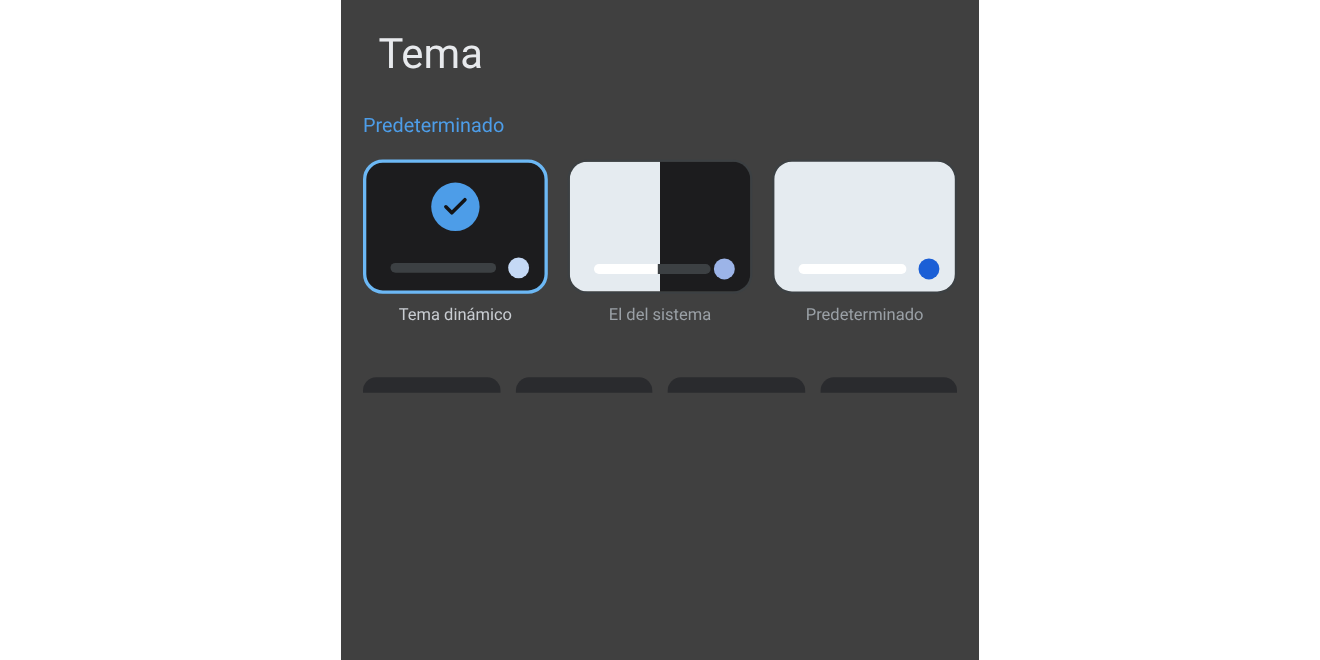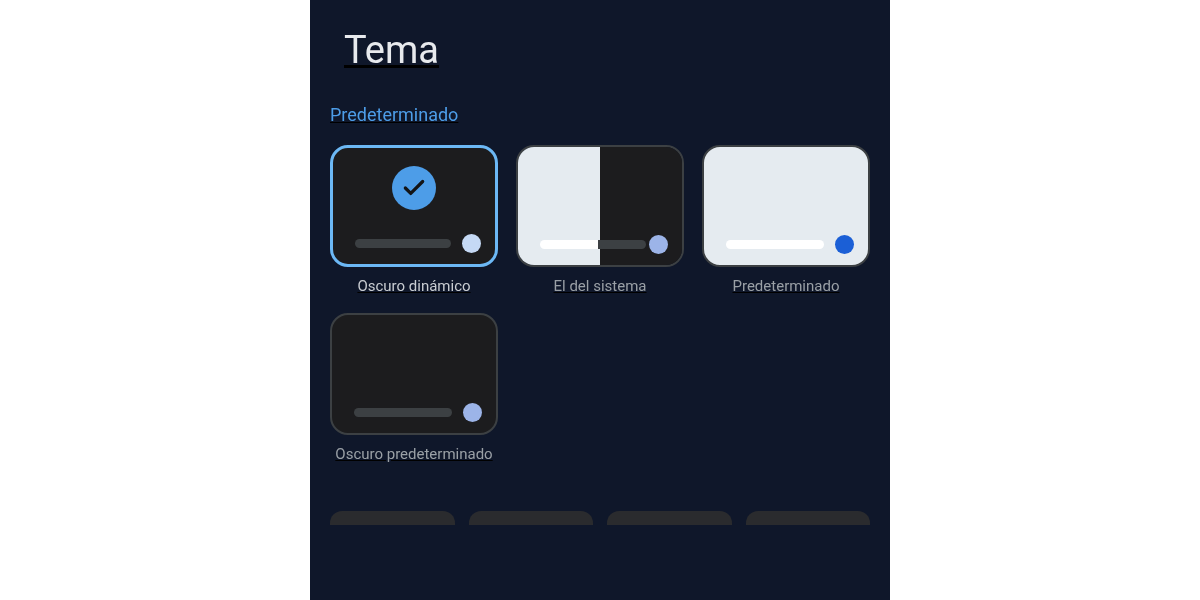--- a/index.html
+++ b/index.html
@@ -7,24 +7,23 @@
       width: 1200px;
       height: 600px;
       background: #ffffff;
       font-family: -apple-system, BlinkMacSystemFont, 'Segoe UI', Roboto, sans-serif;
       display: flex;
       justify-content: center;
     }
     .phone-screen {
       width: 580px;
       height: 600px;
-      background: #0f172a;
+      background: #404040;
       padding: 0 20px;
       overflow: hidden;
-      text-decoration: underline;
     }
     .page-title {
       color: #e8eaed;
       font-size: 38px;
       font-weight: 400;
       margin-top: 28px;
       margin-left: 14px;
       margin-bottom: 32px;
     }
     .section-header {
@@ -195,21 +194,21 @@
     <div class="theme-item">
       <div class="theme-card selected card-dynamic">
         <div class="check-circle">
           <svg viewBox="0 0 24 24" fill="none" stroke="#131416" stroke-width="3" stroke-linecap="round" stroke-linejoin="round">
               <polyline points="4 12 9 17 20 6"></polyline>
             </svg>
         </div>
         <div class="card-bar card-bar-dark"></div>
         <div class="card-dot dot-lightblue"></div>
       </div>
-      <div class="theme-label selected">Oscuro dinámico</div>
+      <div class="theme-label selected">Tema dinámico</div>
     </div>
 
     <div class="theme-item">
       <div class="theme-card card-system">
         <div class="card-system-left"></div>
         <div class="card-system-right"></div>
         <div class="card-bar-split-left"></div>
         <div class="card-bar-split-right"></div>
         <div class="card-dot dot-periwinkle"></div>
       </div>
@@ -217,27 +216,20 @@
     </div>
 
     <div class="theme-item">
       <div class="theme-card card-light">
         <div class="card-bar card-bar-light"></div>
         <div class="card-dot dot-blue"></div>
       </div>
       <div class="theme-label">Predeterminado</div>
     </div>
 
-    <div class="theme-item">
-      <div class="theme-card card-dark">
-        <div class="card-bar card-bar-dark"></div>
-        <div class="card-dot dot-periwinkle"></div>
-      </div>
-      <div class="theme-label">Oscuro predeterminado</div>
-    </div>
 
   </div>
 
   <div class="colors-section">
     <div class="color-row">
       <div class="color-pill"></div>
       <div class="color-pill"></div>
       <div class="color-pill"></div>
       <div class="color-pill"></div>
     </div>

